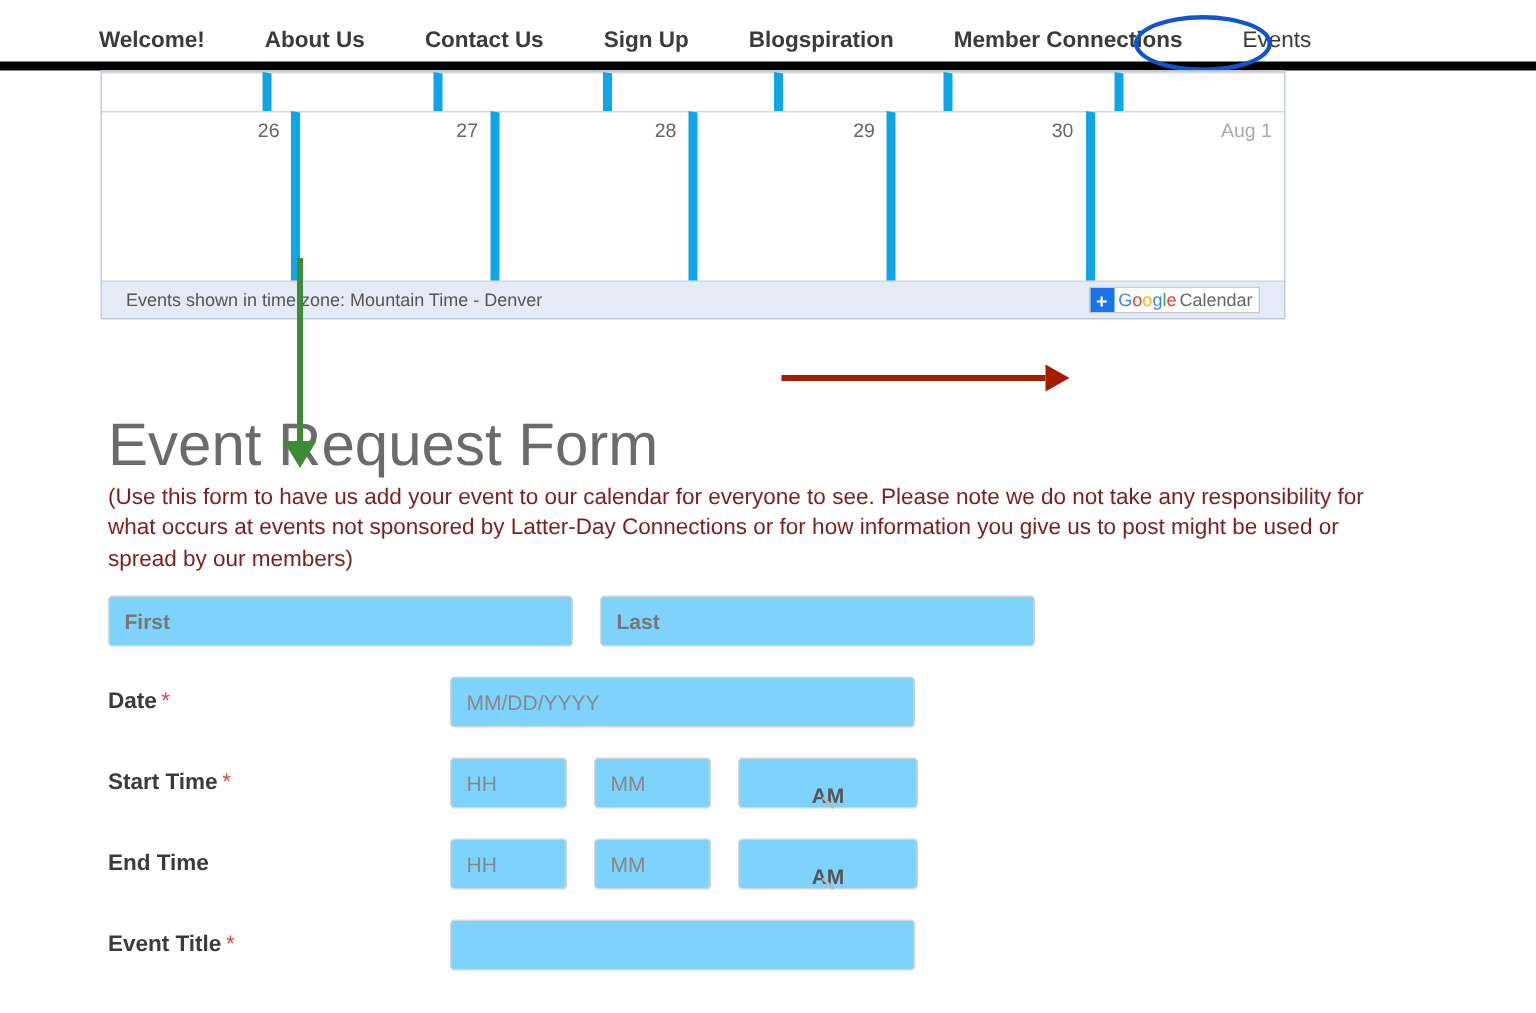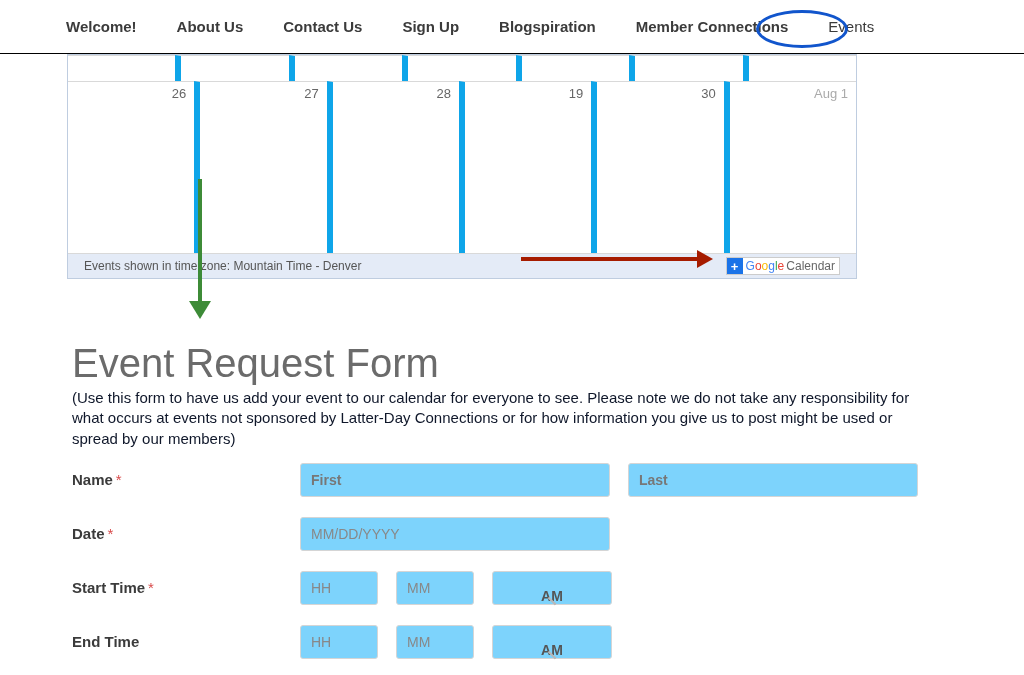--- a/index.html
+++ b/index.html
@@ -6,22 +6,22 @@
     body {
       font-family: Arial, Helvetica, sans-serif;
       background: #fff;
       width: 1024px;
       overflow: hidden;
     }
     
     .nav {
       display: flex;
       align-items: center;
-      padding: 18px 66px 18px 66px;
-      border-bottom: 1px solid #000000;
+      padding: 18px 66px 6px 66px;
+      border-bottom: 6px solid #000000;
     }
     .nav-item {
       font-size: 15px;
       font-weight: 700;
       color: #3b3b3b;
       margin-right: 40px;
       cursor: pointer;
     }
     .nav-item.active {
       font-weight: 400;
@@ -52,21 +52,21 @@
       display: flex;
     }
     .cal-cell {
       flex: 1;
       border-top: 1px solid #d9d9d9;
       border-left: 6px solid #0ea5e9;
       height: 26px;
     }
     .cal-cell:first-child { border-left: none; }
     .cal-row.tall .cal-cell {
-      height: 172px;
+      height: 113px;
       position: relative;
     }
     .cal-date {
       position: absolute;
       top: 4px;
       right: 8px;
       font-size: 13px;
       color: #666;
     }
     .cal-date.muted { color: #aaa; }
@@ -145,21 +145,21 @@
     
     .form-title {
       margin-top: 62px;
       font-size: 40px;
       font-weight: 400;
       color: #6b6b6b;
     }
     .form-desc {
       margin-top: 2px;
       font-size: 15px;
-      color: #0f172a;
+      color: #7f1d1d;
       line-height: 1.35;
       max-width: 860px;
     }
     .form { margin-top: 14px; }
     .form-row {
       display: flex;
       align-items: center;
       margin-bottom: 20px;
     }
     .form-label {
@@ -232,21 +232,21 @@
       <div class="cal-cell">
           <span class="cal-date">26</span>
         </div>
       <div class="cal-cell">
           <span class="cal-date">27</span>
         </div>
       <div class="cal-cell">
           <span class="cal-date">28</span>
         </div>
       <div class="cal-cell">
-          <span class="cal-date">19</span>
+          <span class="cal-date">29</span>
         </div>
       <div class="cal-cell">
           <span class="cal-date">30</span>
         </div>
       <div class="cal-cell">
           <span class="cal-date muted">Aug 1</span>
         </div>
     </div>
     <div class="calendar-footer">
       <span class="tz">Events shown in time zone: Mountain Time - Denver</span>
@@ -265,23 +265,20 @@
   <div class="arrow-right">
     <div class="shaft"></div>
     <div class="head"></div>
   </div>
 
   <h1 class="form-title">Event Request Form</h1>
   <p class="form-desc">(Use this form to have us add your event to our calendar for everyone to see. Please note we do not take any responsibility for what occurs at events not sponsored by Latter-Day Connections or for how information you give us to post might be used or spread by our members)</p>
 
   <div class="form">
     <div class="form-row">
-      <div class="form-label">
-        <span>Name</span><span class="req">*</span>
-      </div>
       <input class="text-input w-first" placeholder="First" style="">
       <input class="text-input w-last" placeholder="Last" style="">
     </div>
 
     <div class="form-row">
       <div class="form-label">
         <span>Date</span><span class="req">*</span>
       </div>
       <input class="text-input light w-date" placeholder="MM/DD/YYYY" style="">
     </div>

